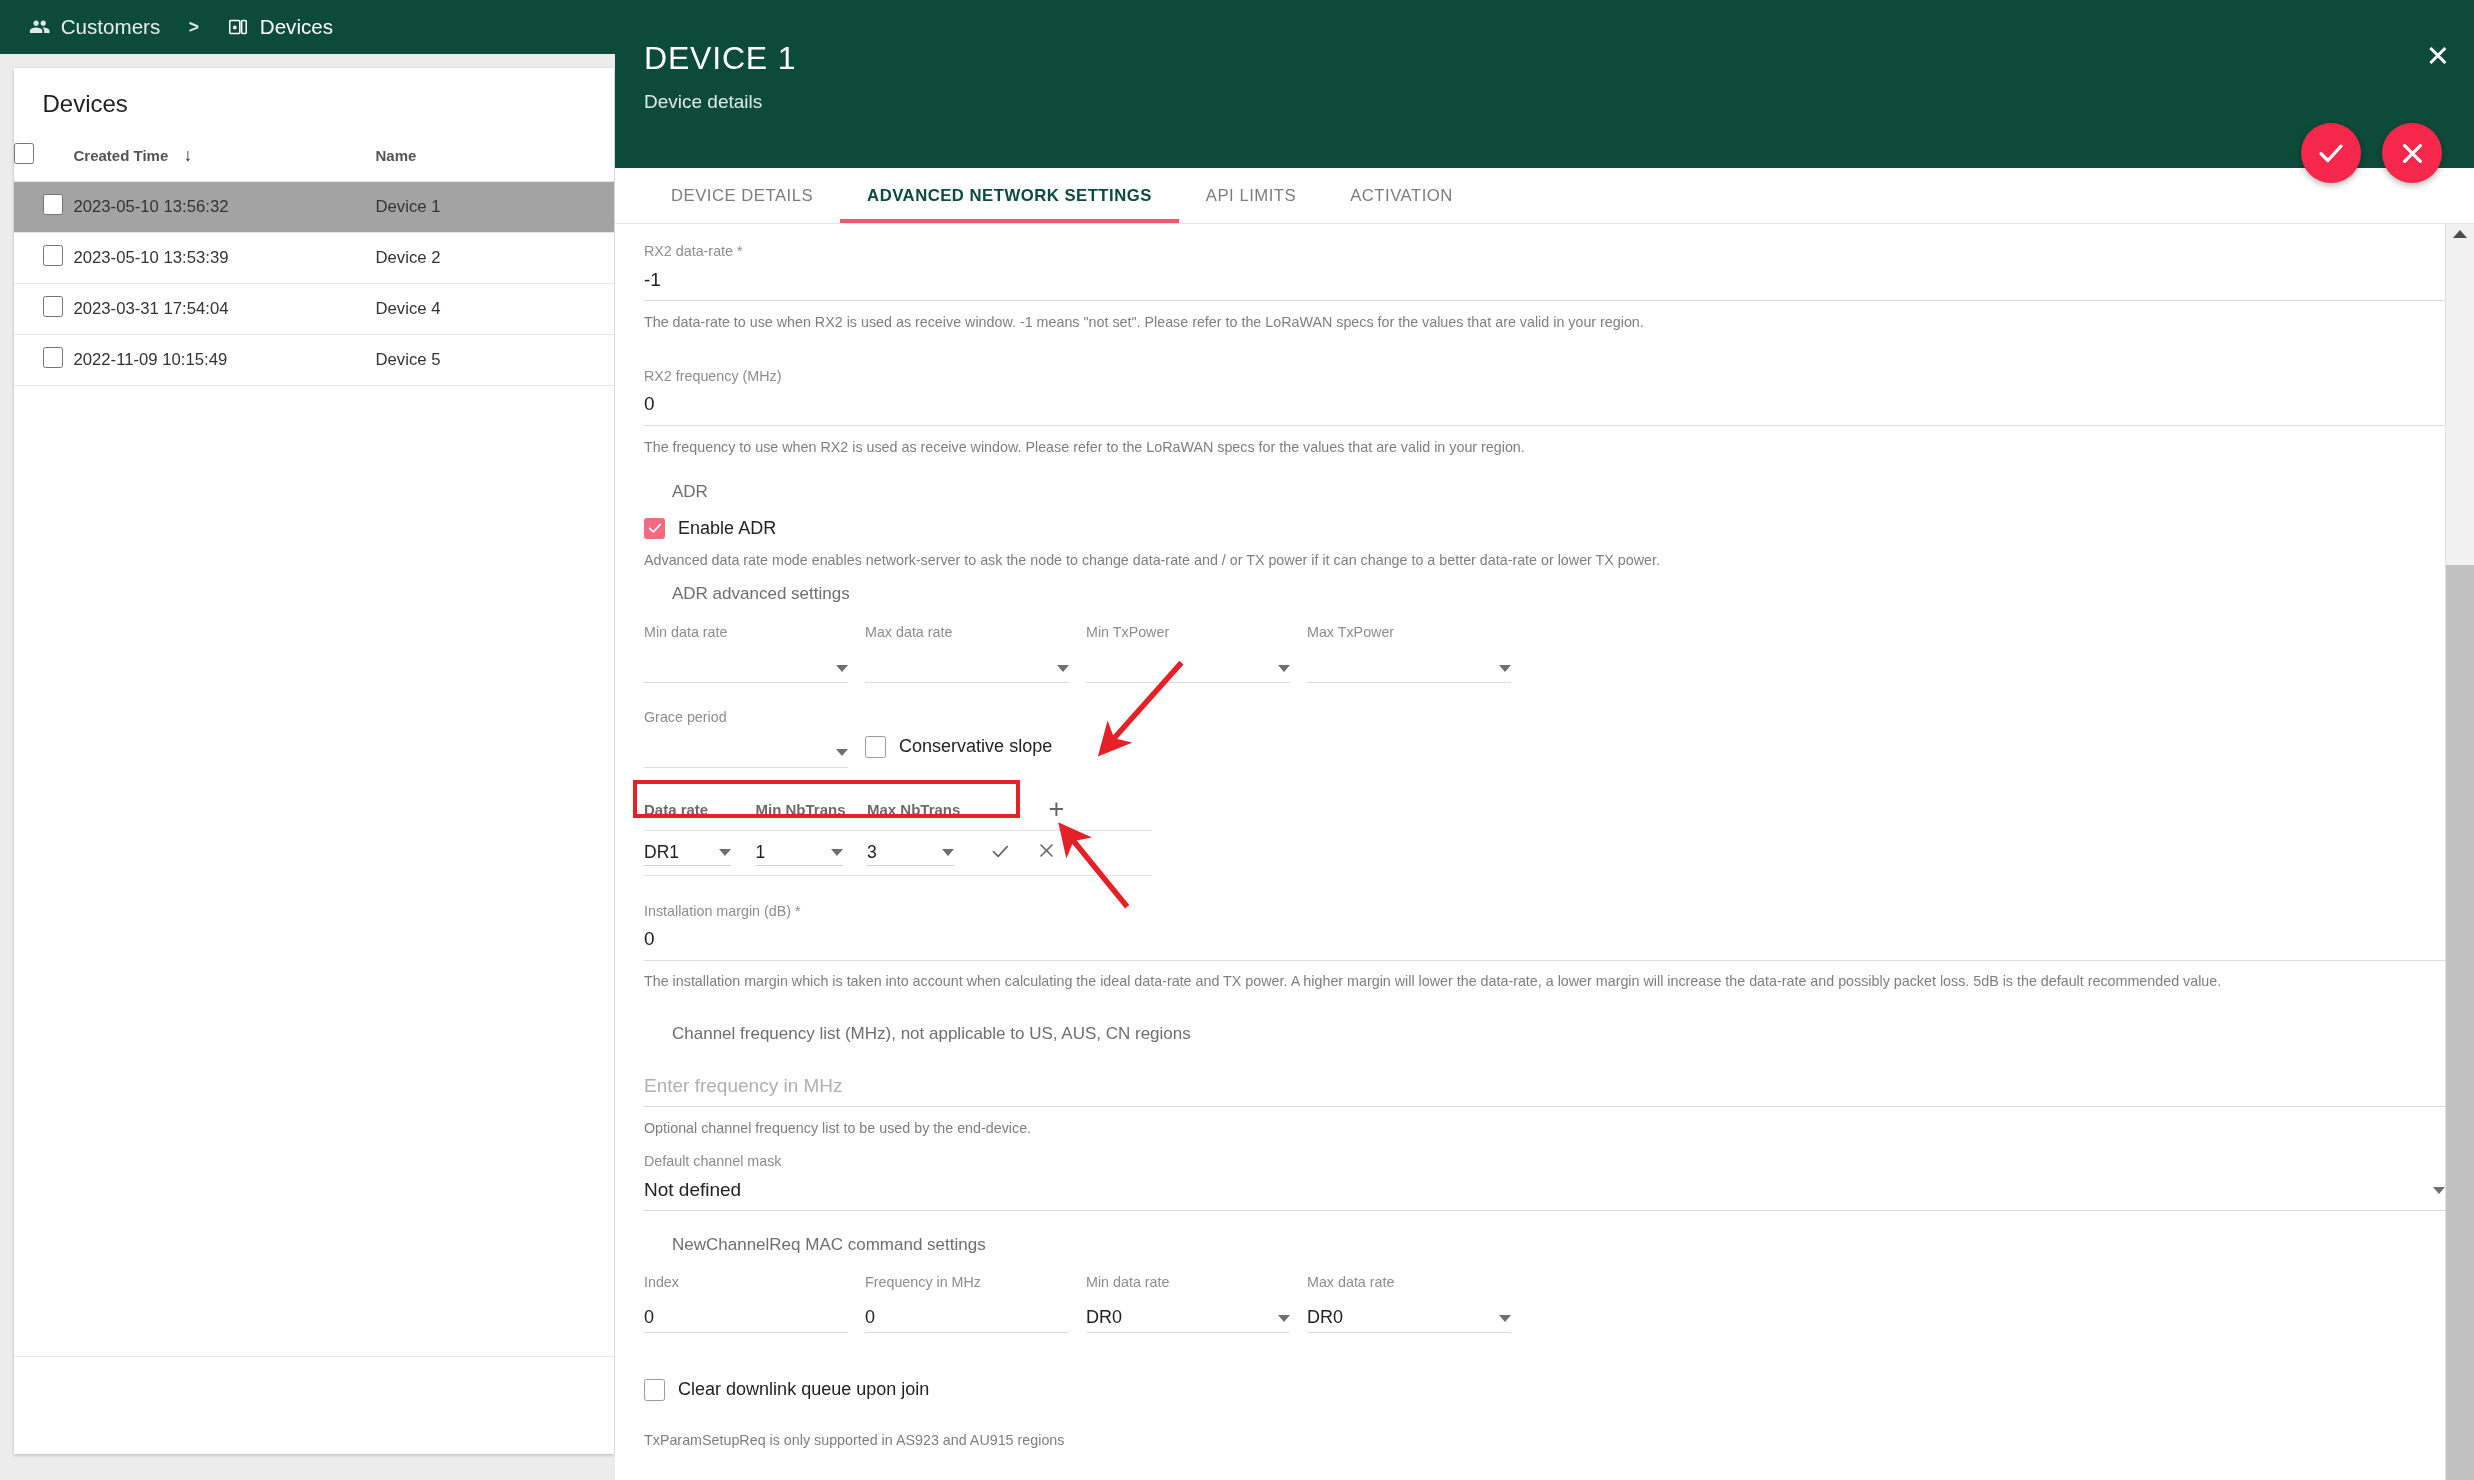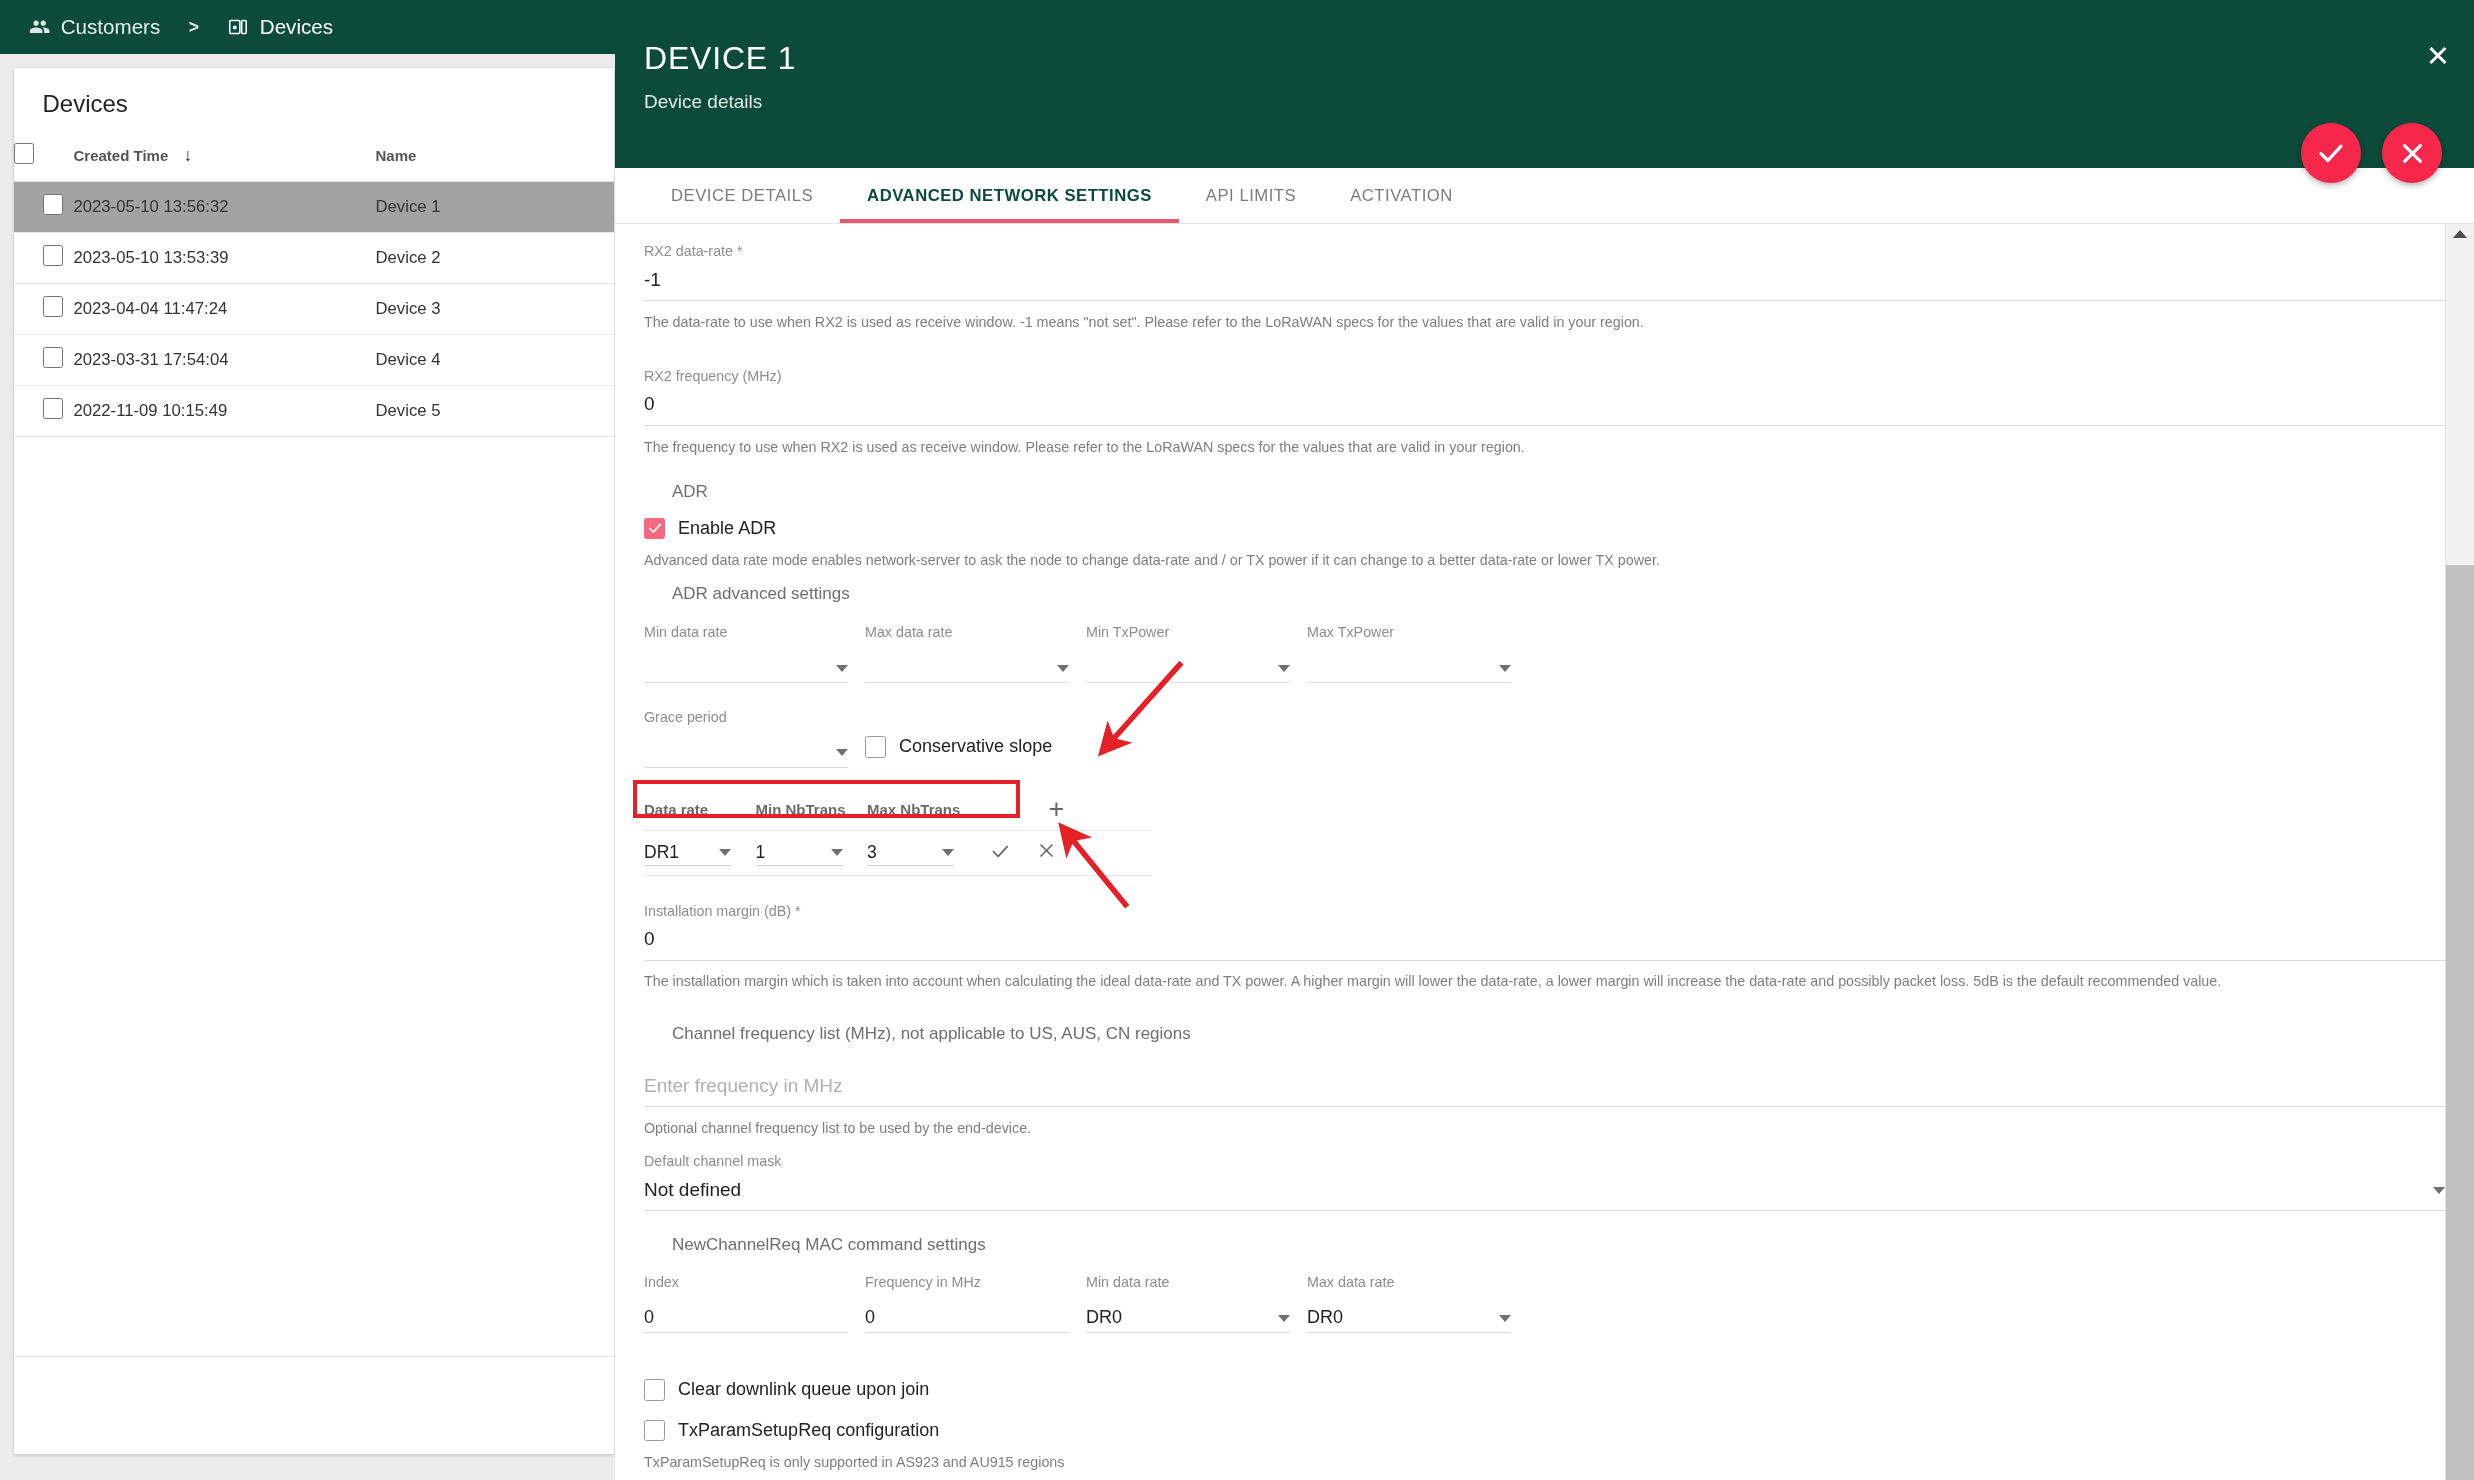--- a/index.html
+++ b/index.html
@@ -237,25 +237,20 @@
             <td>2023-05-10 13:56:32</td>
             <td>Device 1</td>
           </tr>
           <tr>
             <td class="col-cb"><span class="cb"></span></td>
             <td>2023-05-10 13:53:39</td>
             <td>Device 2</td>
           </tr>
           <tr>
             <td class="col-cb"><span class="cb"></span></td>
-            <td>2023-04-04 11:47:24</td>
-            <td>Device 3</td>
-          </tr>
-          <tr>
-            <td class="col-cb"><span class="cb"></span></td>
             <td>2023-03-31 17:54:04</td>
             <td>Device 4</td>
           </tr>
           <tr>
             <td class="col-cb"><span class="cb"></span></td>
             <td>2022-11-09 10:15:49</td>
             <td>Device 5</td>
           </tr>
         </tbody>
       </table>
@@ -481,24 +476,20 @@
         </div>
       </div>
 
       <div style="height:46px"></div>
 
       <div class="checkrow">
         <span class="cbox"></span>
         <span class="lbl">Clear downlink queue upon join</span>
       </div>
       <div style="height:19px"></div>
-      <div class="checkrow">
-        <span class="cbox"></span>
-        <span class="lbl">TxParamSetupReq configuration</span>
-      </div>
       <div class="fhint">TxParamSetupReq is only supported in AS923 and AU915 regions</div>
 
       <div style="height:38px"></div>
 
     </div>
 
     <div class="sbar">
       <div class="up"></div>
       <div class="thumb"></div>
     </div>

